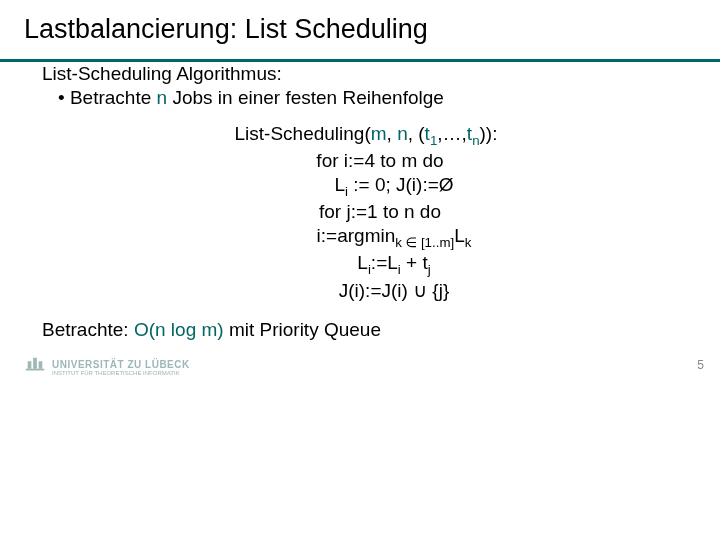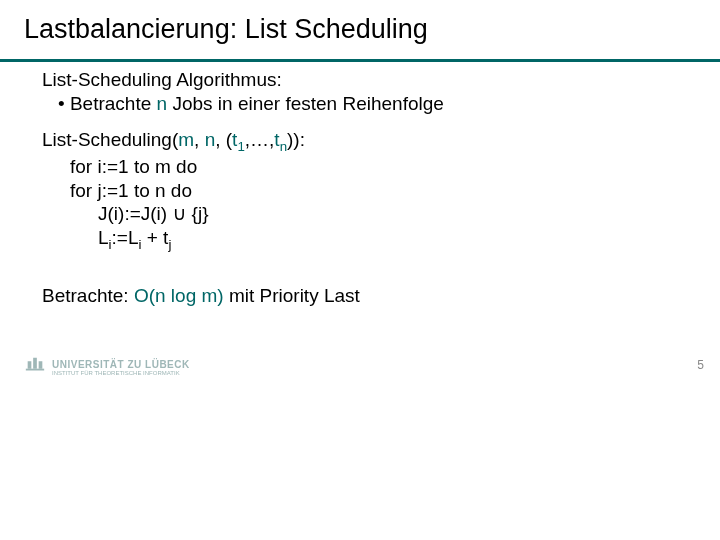--- a/index.html
+++ b/index.html
@@ -22,34 +22,35 @@
     font-size: 27px;
     padding: 14px 0 0 24px;
     font-weight: 400;
   }
   .rule {
     margin: 14px 0 0 0;
     border: none;
     border-top: 3px solid #006666;
   }
   .content {
-    padding: 6px 30px 0 42px;
+    padding: 0 30px 0 42px;
     font-size: 19px;
     line-height: 1.25;
   }
   .para {
     margin-bottom: 12px;
   }
   .bullet {
     padding-left: 16px;
   }
   .teal { color: #006666; }
   .sub { font-size: 0.7em; vertical-align: sub; }
   .code-block {
-    margin-bottom: 30px;
+    margin-bottom: 16px;
+    text-align: center;
   }
   .ind1 { padding-left: 28px; }
   .ind2 { padding-left: 56px; }
   .footer {
     position: absolute;
     bottom: 8px;
     left: 0;
     width: 100%;
     height: 30px;
     color: #9fb7b7;
@@ -96,30 +97,36 @@
       <div>List-Scheduling Algorithmus:</div>
       <div class="bullet">
         <span>•  Betrachte </span><span class="teal">n</span><span> Jobs in einer festen Reihenfolge</span>
       </div>
     </div>
 
     <div class="code-block">
       <div>
         <span>List-Scheduling(</span><span class="teal">m</span><span>, </span><span class="teal">n</span><span>, (</span><span class="teal">t</span><span class="teal sub">1</span><span>,…,</span><span class="teal">t</span><span class="teal sub">n</span><span>)):</span>
       </div>
-      <div class="ind1">for i:=1 to m do</div>
+      <div class="ind1">for i:=4 to m do</div>
+      <div class="ind2">
+        <span>L</span><span class="sub">i</span><span> := 0; J(i):=Ø</span>
+      </div>
       <div class="ind1">for j:=1 to n do</div>
-      <div class="ind2">J(i):=J(i) ∪ {j}</div>
+      <div class="ind2">
+        <span>i:=argmin</span><span class="sub">k ∈ [1..m]</span><span>L</span><span class="sub">k</span>
+      </div>
       <div class="ind2">
         <span>L</span><span class="sub">i</span><span>:=L</span><span class="sub">i</span><span> + t</span><span class="sub">j</span>
       </div>
+      <div class="ind2">J(i):=J(i) ∪ {j}</div>
     </div>
 
     <div class="para">
-      <span>Betrachte: </span><span class="teal">O(n log m)</span><span> mit Priority Last</span>
+      <span>Betrachte: </span><span class="teal">O(n log m)</span><span> mit Priority Queue</span>
     </div>
 
   </div>
 
   <div class="footer">
     <div class="footer-left">
       <svg class="logo-svg" viewBox="0 0 24 24">
         <rect x="2" y="16" width="20" height="2" fill="#9fb7b7"></rect>
         <path d="M4 16 L4 8 L8 8 L8 16 Z M10 16 L10 4 L14 4 L14 16 Z M16 16 L16 8 L20 8 L20 16 Z" fill="#9fb7b7"></path>
       </svg>

